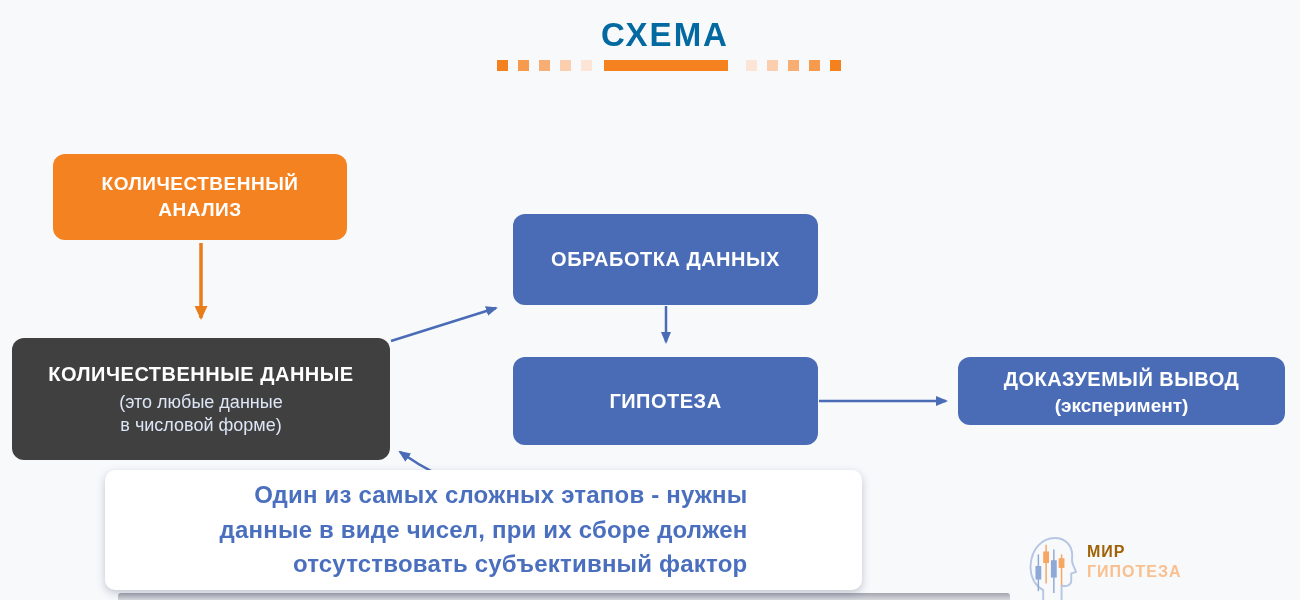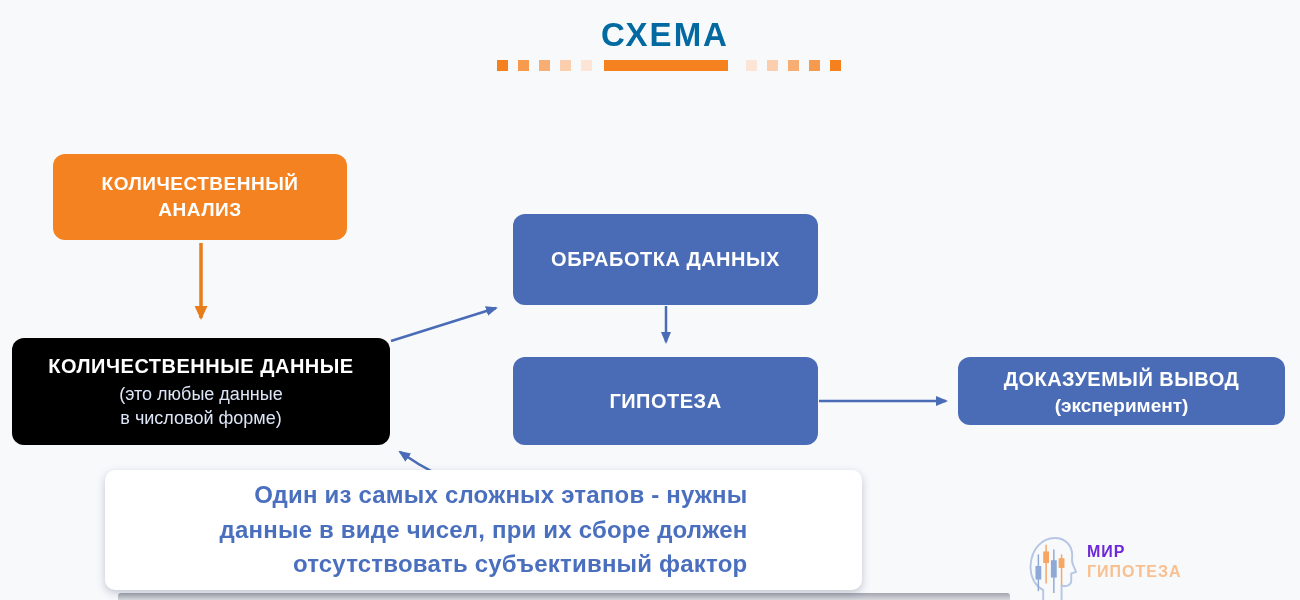--- a/index.html
+++ b/index.html
@@ -17,21 +17,21 @@
   .deco-bar { position:absolute; left:604px; top:60px; width:124px; height:11px; }
   .box {
     position:absolute; z-index:2; border-radius:12px; color:#ffffff;
     display:flex; flex-direction:column; align-items:center; justify-content:center;
     text-align:center; white-space:pre-line;
   }
   .box-label { font-weight:bold; font-size:20px; letter-spacing:0.5px; line-height:1.35; white-space:pre-line; }
   .box-sub { font-weight:normal; font-size:18px; color:#dde6f6; line-height:1.3; margin-top:3px; white-space:pre-line; }
   .box-sub-bold { font-weight:bold; font-size:19px; margin-top:2px; white-space:pre-line; }
   .orange-box { left:53px; top:154px; width:294px; height:86px; background:#f58220; }
-  .data-box   { left:12px;  top:338px; width:378px; height:107px; background:#000000; }
+  .data-box   { left:12px;  top:338px; width:378px; height:122px; background:#404040; }
   .proc-box   { left:513px; top:214px; width:305px; height:91px;  background:#4a6cb7; }
   .hypo-box   { left:513px; top:357px; width:305px; height:88px;  background:#4a6cb7; }
   .concl-box  { left:958px; top:357px; width:327px; height:68px;  background:#4a6cb7; }
   .note-box {
     position:absolute; z-index:3; left:105px; top:470px; width:757px; height:120px;
     background:#ffffff; border-radius:10px;
     box-shadow:0 3px 8px rgba(70,80,105,0.30);
     display:flex; align-items:center; justify-content:center; text-align:center;
   }
   .note-text {
@@ -39,21 +39,21 @@
     white-space:pre-line; letter-spacing:0.2px;text-align:right;
   }
   .arrows { position:absolute; left:0; top:0; z-index:1; pointer-events:none; }
   .bottom-strip {
     position:absolute; left:118px; top:593px; width:892px; height:7px; z-index:0;
     background:linear-gradient(to bottom, #a2a6b0, #d7d9de);
     border-radius:3px 3px 0 0; filter:blur(0.5px);
   }
   .logo { position:absolute; left:1020px; top:531px; z-index:2; display:flex; align-items:flex-start; }
   .logo-text { margin-left:9px; padding-top:11px; font-weight:bold; font-size:16px; letter-spacing:1px; line-height:1.25; }
-  .logo-line1 { color:#6d28d9; }
+  .logo-line1 { color:#a16207; }
   .logo-line2 { color:#f9bf8e; }
 </style>
 </head>
 <body>
 
 <div class="screen">
 
   <div class="page-title">СХЕМА</div>
 
   <div class="deco-sq" style="left: 497px; background: rgb(245, 129, 30);"></div>

